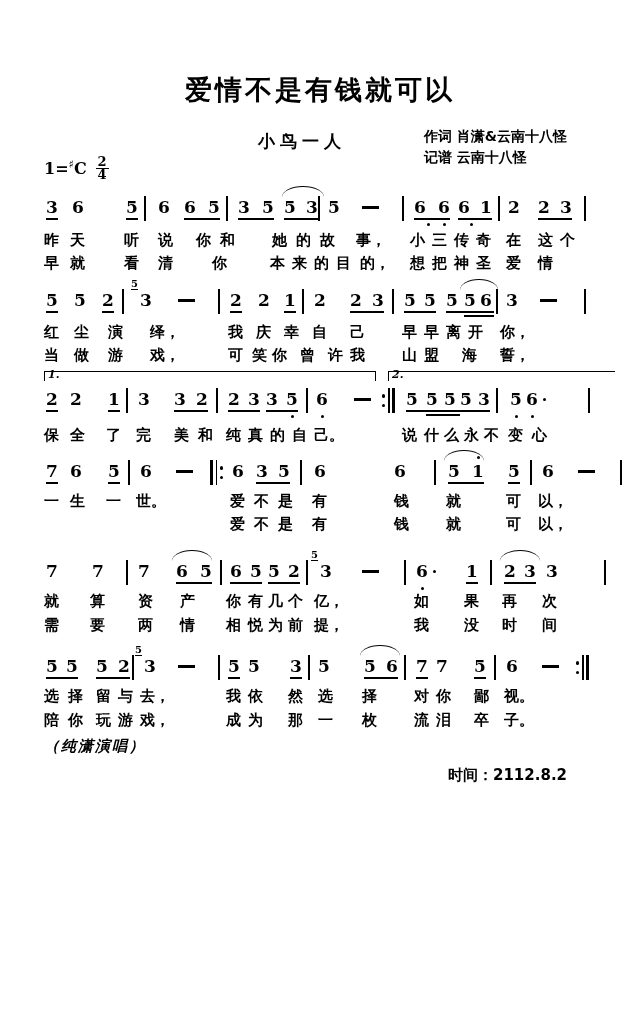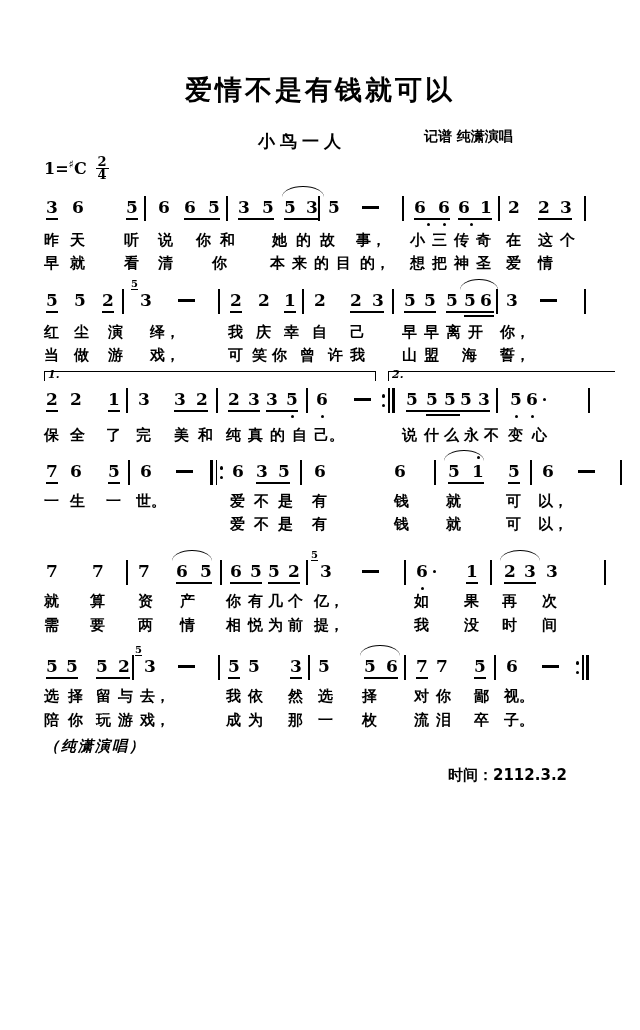--- a/index.html
+++ b/index.html
@@ -53,21 +53,22 @@
   .timenote{position:absolute;top:766px;left:448px;
            font:bold 15px "DejaVu Sans","Liberation Sans",sans-serif;}
 </style>
 </head>
 <body>
 
 <div id="page">
   <div class="title">爱情不是有钱就可以</div>
   <div class="performer">小鸟一人</div>
   <div class="credits">
-    <div>记谱 纯潇演唱</div>
+    <div>作词 肖潇&amp;云南十八怪</div>
+    <div>记谱 云南十八怪</div>
   </div>
   <div class="keysig"><span>1=</span><span class="acc">♯</span><span>C</span><span class="frac"><span class="num">2</span><span class="den">4</span></span></div>
 
   <div id="score">
       <div class="system" style="top: 198px;">
         <span class="note" style="left: 46px;">3<i class="ul" style="bottom: -3px;"></i></span>
         <span class="note" style="left: 72px;">6</span>
         <span class="note" style="left: 126px;">5<i class="ul" style="bottom: -3px;"></i></span>
         <div class="bar" style="left: 144px;"></div>
         <span class="note" style="left: 158px;">6</span>
@@ -399,14 +400,14 @@
         <span class="lyr" style="left: 318px; top: 54px;">一</span>
         <span class="lyr" style="left: 362px; top: 54px;">枚</span>
         <span class="lyr" style="left: 414px; top: 54px;">流</span>
         <span class="lyr" style="left: 436px; top: 54px;">泪</span>
         <span class="lyr" style="left: 474px; top: 54px;">卒</span>
         <span class="lyr" style="left: 504px; top: 54px;">子。</span>
       </div>
     </div>
 
   <div class="rapnote">（纯潇演唱）</div>
-  <div class="timenote">时间：2112.3.2</div>
+  <div class="timenote">时间：2112.8.2</div>
 </div>
 
 </body></html>

